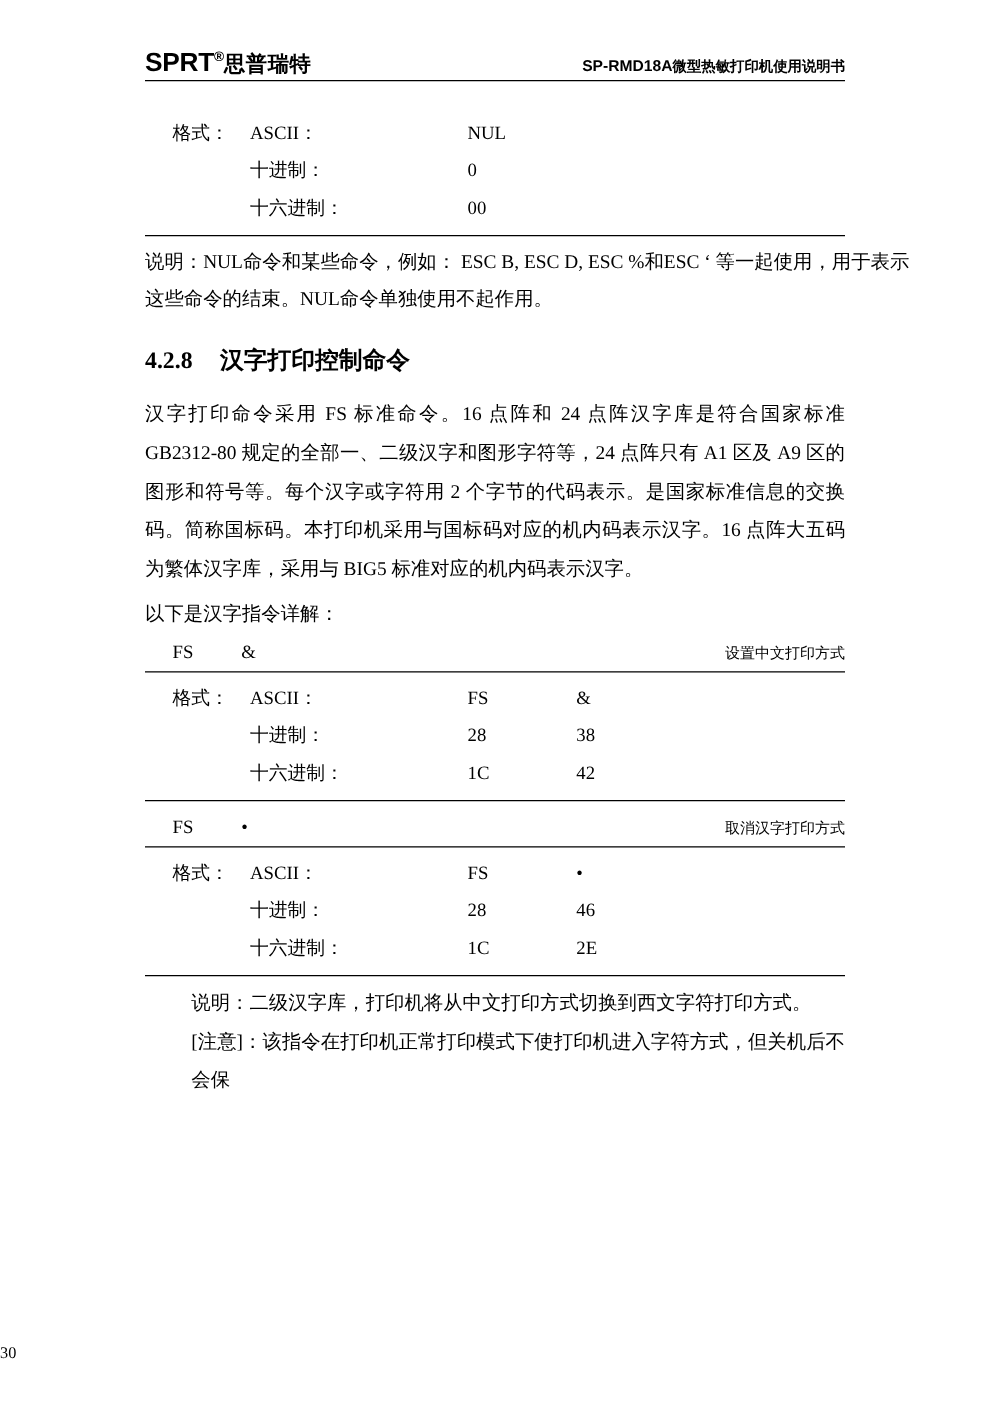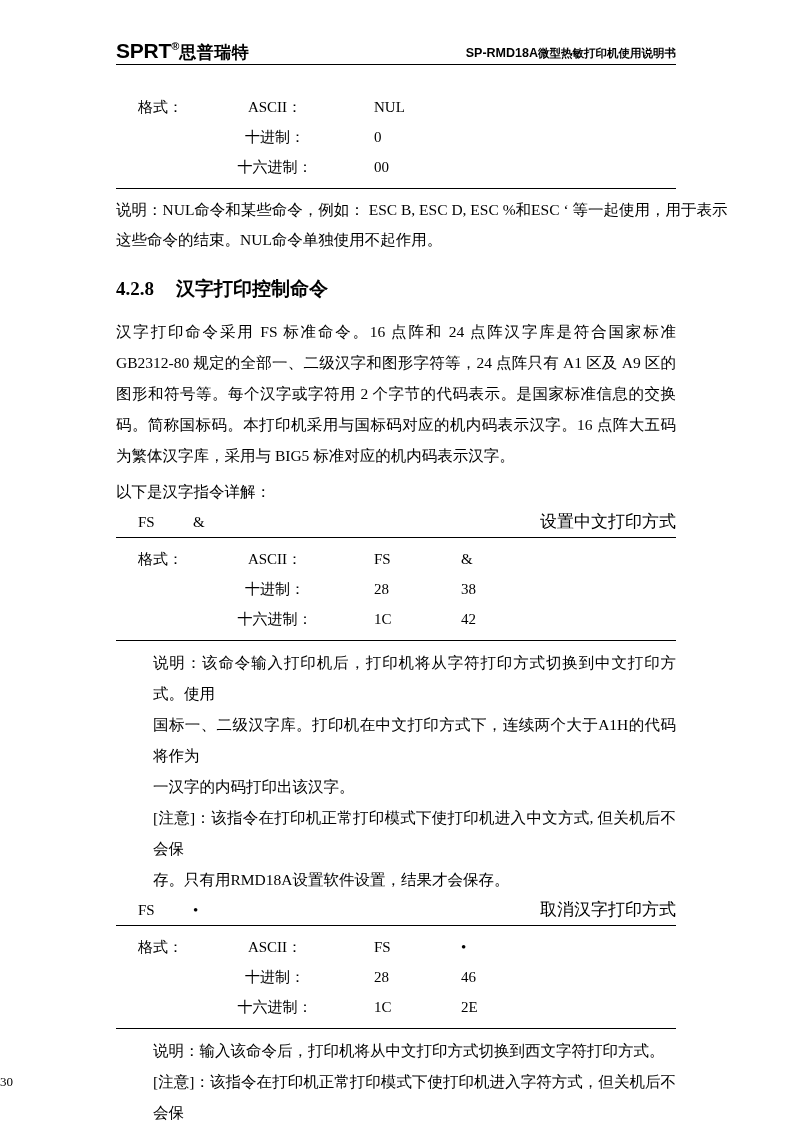--- a/index.html
+++ b/index.html
@@ -94,21 +94,21 @@
   }
 
   
   .spec-row {
     display: flex;
     font-size: 15px;
     line-height: 30px;
     white-space: nowrap;
   }
   .c-label   { width: 38px; }
-  .c-field   { width: 150px; text-align: center; }
+  .c-field   { width: 150px; }
   .c-v1      { width: 63px; }
   .c-v2      { width: 63px; }
 
   .indent-1 { padding-left: 22px; gap: 24px; }
 
   .rule {
     border-top: 1.6px solid #000;
     height: 0;
     font-size: 0;
     line-height: 0;
@@ -139,21 +139,21 @@
   .cmd-row {
     display: flex;
     justify-content: space-between;
     font-size: 15px;
     line-height: 30px;
     white-space: nowrap;
   }
   .cmd-left { display: flex; padding-left: 22px; }
   .cmd-name { width: 55px; }
   .cmd-arg  { }
-  .cmd-right { font-size: 17px; }
+  .cmd-right { font-size: 12px; }
 
   .spacer-6  { height: 6px; }
   .spacer-14 { height: 14px; }
   .spacer-20 { height: 20px; }
 
   .pagenum {
     position: absolute;
     left: 0;
     top: 1074px;
     width: 793px;
@@ -236,27 +236,20 @@
       <span class="c-label"></span>
       <span class="c-field">十六进制：</span>
       <span class="c-v1">1C</span>
       <span class="c-v2">42</span>
     </div>
 
     <div class="spacer-6"></div>
     <div class="rule"></div>
     <div class="spacer-6"></div>
 
-    <div class="note-block">
-      <div class="note">说明：该命令输入打印机后，打印机将从字符打印方式切换到中文打印方式。使用</div>
-      <div class="note">国标一、二级汉字库。打印机在中文打印方式下，连续两个大于A1H的代码将作为</div>
-      <div class="note">一汉字的内码打印出该汉字。</div>
-      <div class="note">[注意]：该指令在打印机正常打印模式下使打印机进入中文方式, 但关机后不会保</div>
-      <div class="note">存。只有用RMD18A设置软件设置，结果才会保存。</div>
-    </div>
 
     <div class="cmd-row">
       <span class="cmd-left">
         <span class="cmd-name">FS</span>
         <span class="cmd-arg">•</span>
       </span>
       <span class="cmd-right">取消汉字打印方式</span>
     </div>
 
     <div class="rule"></div>
@@ -279,21 +272,21 @@
       <span class="c-field">十六进制：</span>
       <span class="c-v1">1C</span>
       <span class="c-v2">2E</span>
     </div>
 
     <div class="spacer-6"></div>
     <div class="rule"></div>
     <div class="spacer-6"></div>
 
     <div class="note-block">
-      <div class="note">说明：输入该命令后，打印机将从中文打印方式切换到西文字符打印方式。</div>
+      <div class="note">说明：二级汉字库，打印机将从中文打印方式切换到西文字符打印方式。</div>
       <div class="note">[注意]：该指令在打印机正常打印模式下使打印机进入字符方式，但关机后不会保</div>
 
     </div>
 
   </div>
 
   <div class="pagenum">30</div>
 
 </div>
 

